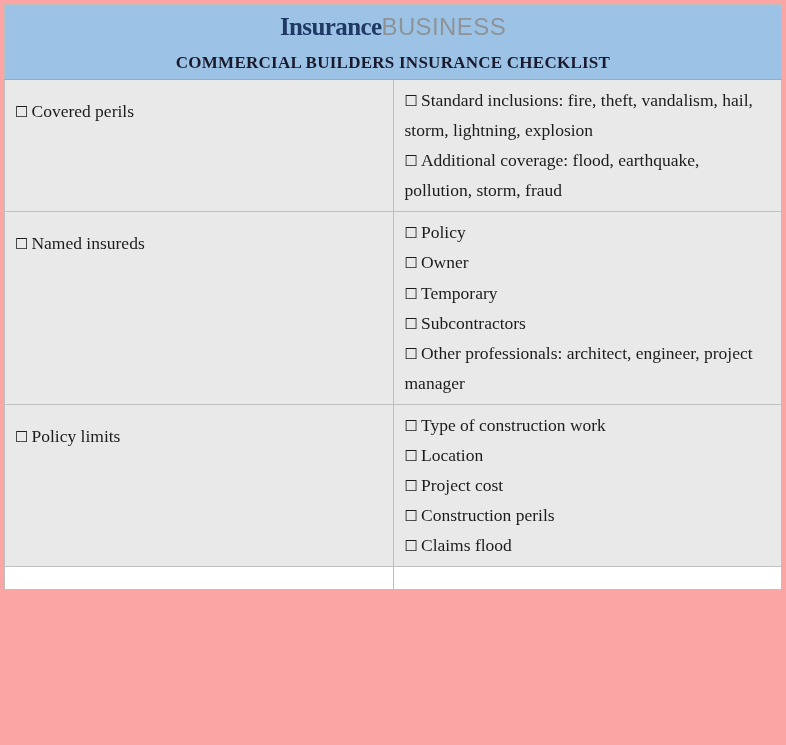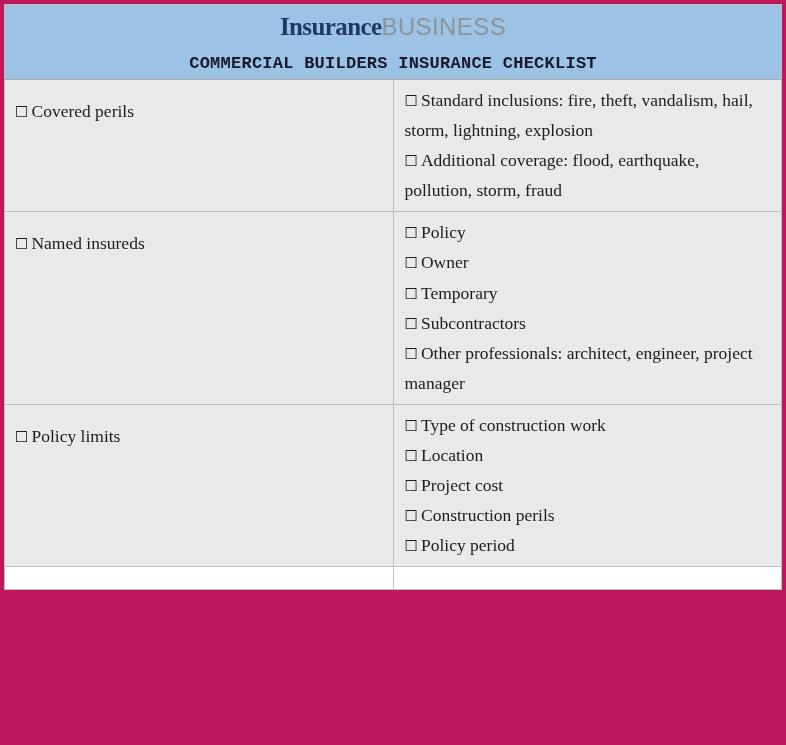--- a/index.html
+++ b/index.html
@@ -14,21 +14,21 @@
     overflow: hidden;
     font-family: "Liberation Serif", "DejaVu Serif", serif;
     -webkit-font-smoothing: antialiased;
   }
 
   .page {
     box-sizing: border-box;
     width: 786px;
     height: 745px;
     padding: 4px 4px 2px 4px;
-    background: #be185d;
+    background: #fca5a5;
   }
 
   .checklist-table {
     width: 778px;
     border-collapse: collapse;
     table-layout: fixed;
     border: 1px solid #bfbfbf;
     background: #ffffff;
   }
 
@@ -66,21 +66,21 @@
   }
   .logo-secondary {
     font-family: "Liberation Sans", "DejaVu Sans", sans-serif;
     font-weight: 400;
     font-size: 24px;
     color: #8e9398;
     letter-spacing: 0.4px;
   }
 
   .subtitle {
-    font-family: Liberation Mono, monospace;
+    font-family: Liberation Serif, serif;
     font-weight: bold;
     font-size: 17px;
     color: #1a1a2e;
     letter-spacing: 0.25px;
   }
 
   
   .checklist-table td.cat-cell,
   .checklist-table td.items-cell {
     border: 1px solid #bfbfbf;
@@ -166,21 +166,21 @@
         </tr>
         <tr class="row-shaded">
           <td class="cat-cell">
             <span class="item-line"><span class="cb">☐</span><span class="item-text">Policy limits</span></span>
           </td>
           <td class="items-cell">
             <span class="item-line"><span class="cb">☐</span><span class="item-text">Type of construction work</span></span>
             <span class="item-line"><span class="cb">☐</span><span class="item-text">Location</span></span>
             <span class="item-line"><span class="cb">☐</span><span class="item-text">Project cost</span></span>
             <span class="item-line"><span class="cb">☐</span><span class="item-text">Construction perils</span></span>
-            <span class="item-line"><span class="cb">☐</span><span class="item-text">Policy period</span></span>
+            <span class="item-line"><span class="cb">☐</span><span class="item-text">Claims flood</span></span>
           </td>
         </tr>
         <tr class="row-plain">
           <td class="cat-cell"></td>
           <td class="items-cell"></td>
         </tr>
       </tbody>
   </table>
 </div>
 

